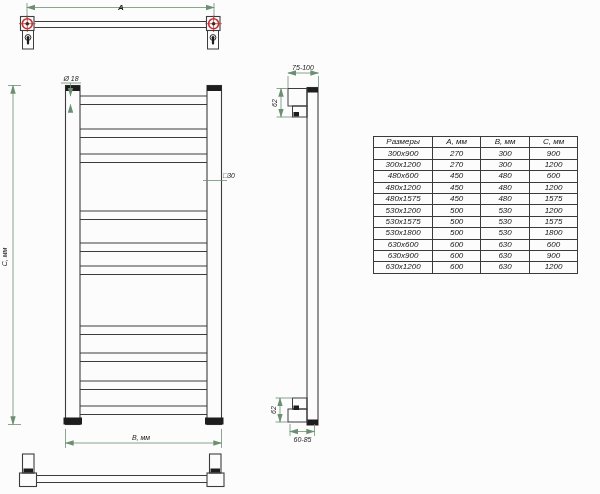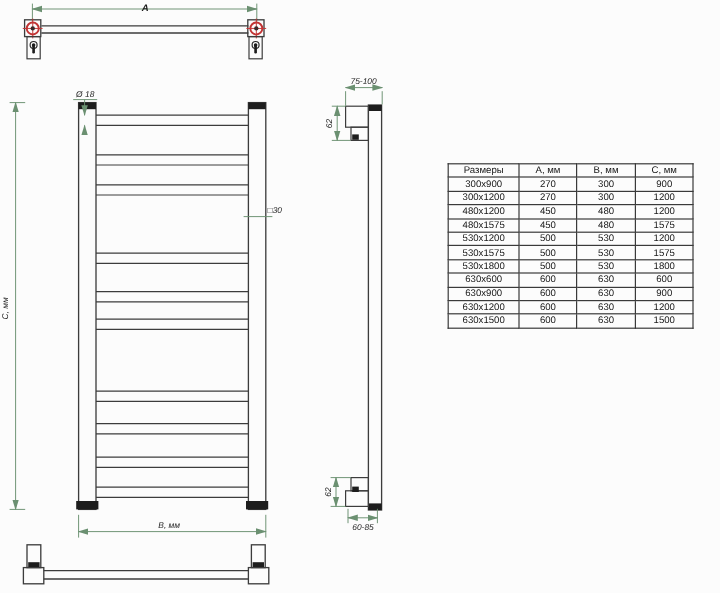--- a/index.html
+++ b/index.html
@@ -20,20 +20,21 @@
   .dimlabel{font-size:7px;}
   .dimlabel-bold{font-size:8px;font-weight:bold;}
 
   .table-wrap{
     position:absolute;left:373px;top:136px;width:205px;
   }
   table.size-table{
     width:100%;
     border-collapse:collapse;
     font-family:"Liberation Sans", sans-serif;
+    font-style:italic;
     font-size:8px;
     color:#161616;
     background:#fcfcfc;
   }
   table.size-table th, table.size-table td{
     border:1px solid #3a3a3a;
     text-align:center;
     vertical-align:middle;
     height:10.4px;
     padding:0;
@@ -237,20 +238,26 @@
             <td>300</td>
             <td>900</td>
           </tr>
           <tr>
             <td>300x1200</td>
             <td>270</td>
             <td>300</td>
             <td>1200</td>
           </tr>
           <tr>
+            <td>480x600</td>
+            <td>450</td>
+            <td>480</td>
+            <td>600</td>
+          </tr>
+          <tr>
             <td>480x1200</td>
             <td>450</td>
             <td>480</td>
             <td>1200</td>
           </tr>
           <tr>
             <td>480x1575</td>
             <td>450</td>
             <td>480</td>
             <td>1575</td>
@@ -284,23 +291,17 @@
             <td>600</td>
             <td>630</td>
             <td>900</td>
           </tr>
           <tr>
             <td>630x1200</td>
             <td>600</td>
             <td>630</td>
             <td>1200</td>
           </tr>
-          <tr>
-            <td>630x1500</td>
-            <td>600</td>
-            <td>630</td>
-            <td>1500</td>
-          </tr>
         </tbody>
     </table>
   </div>
 
 </div>
 
 </body></html>

